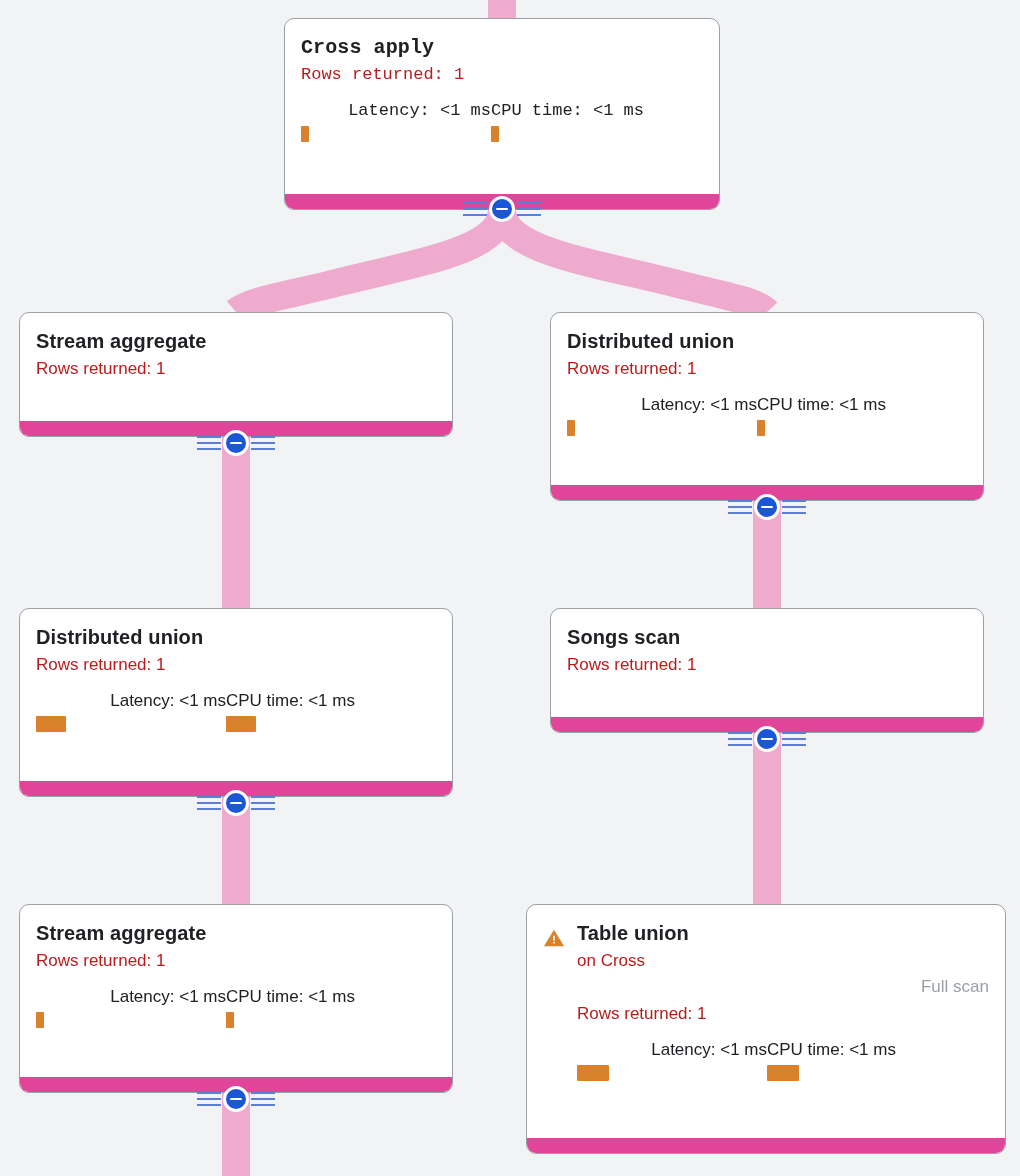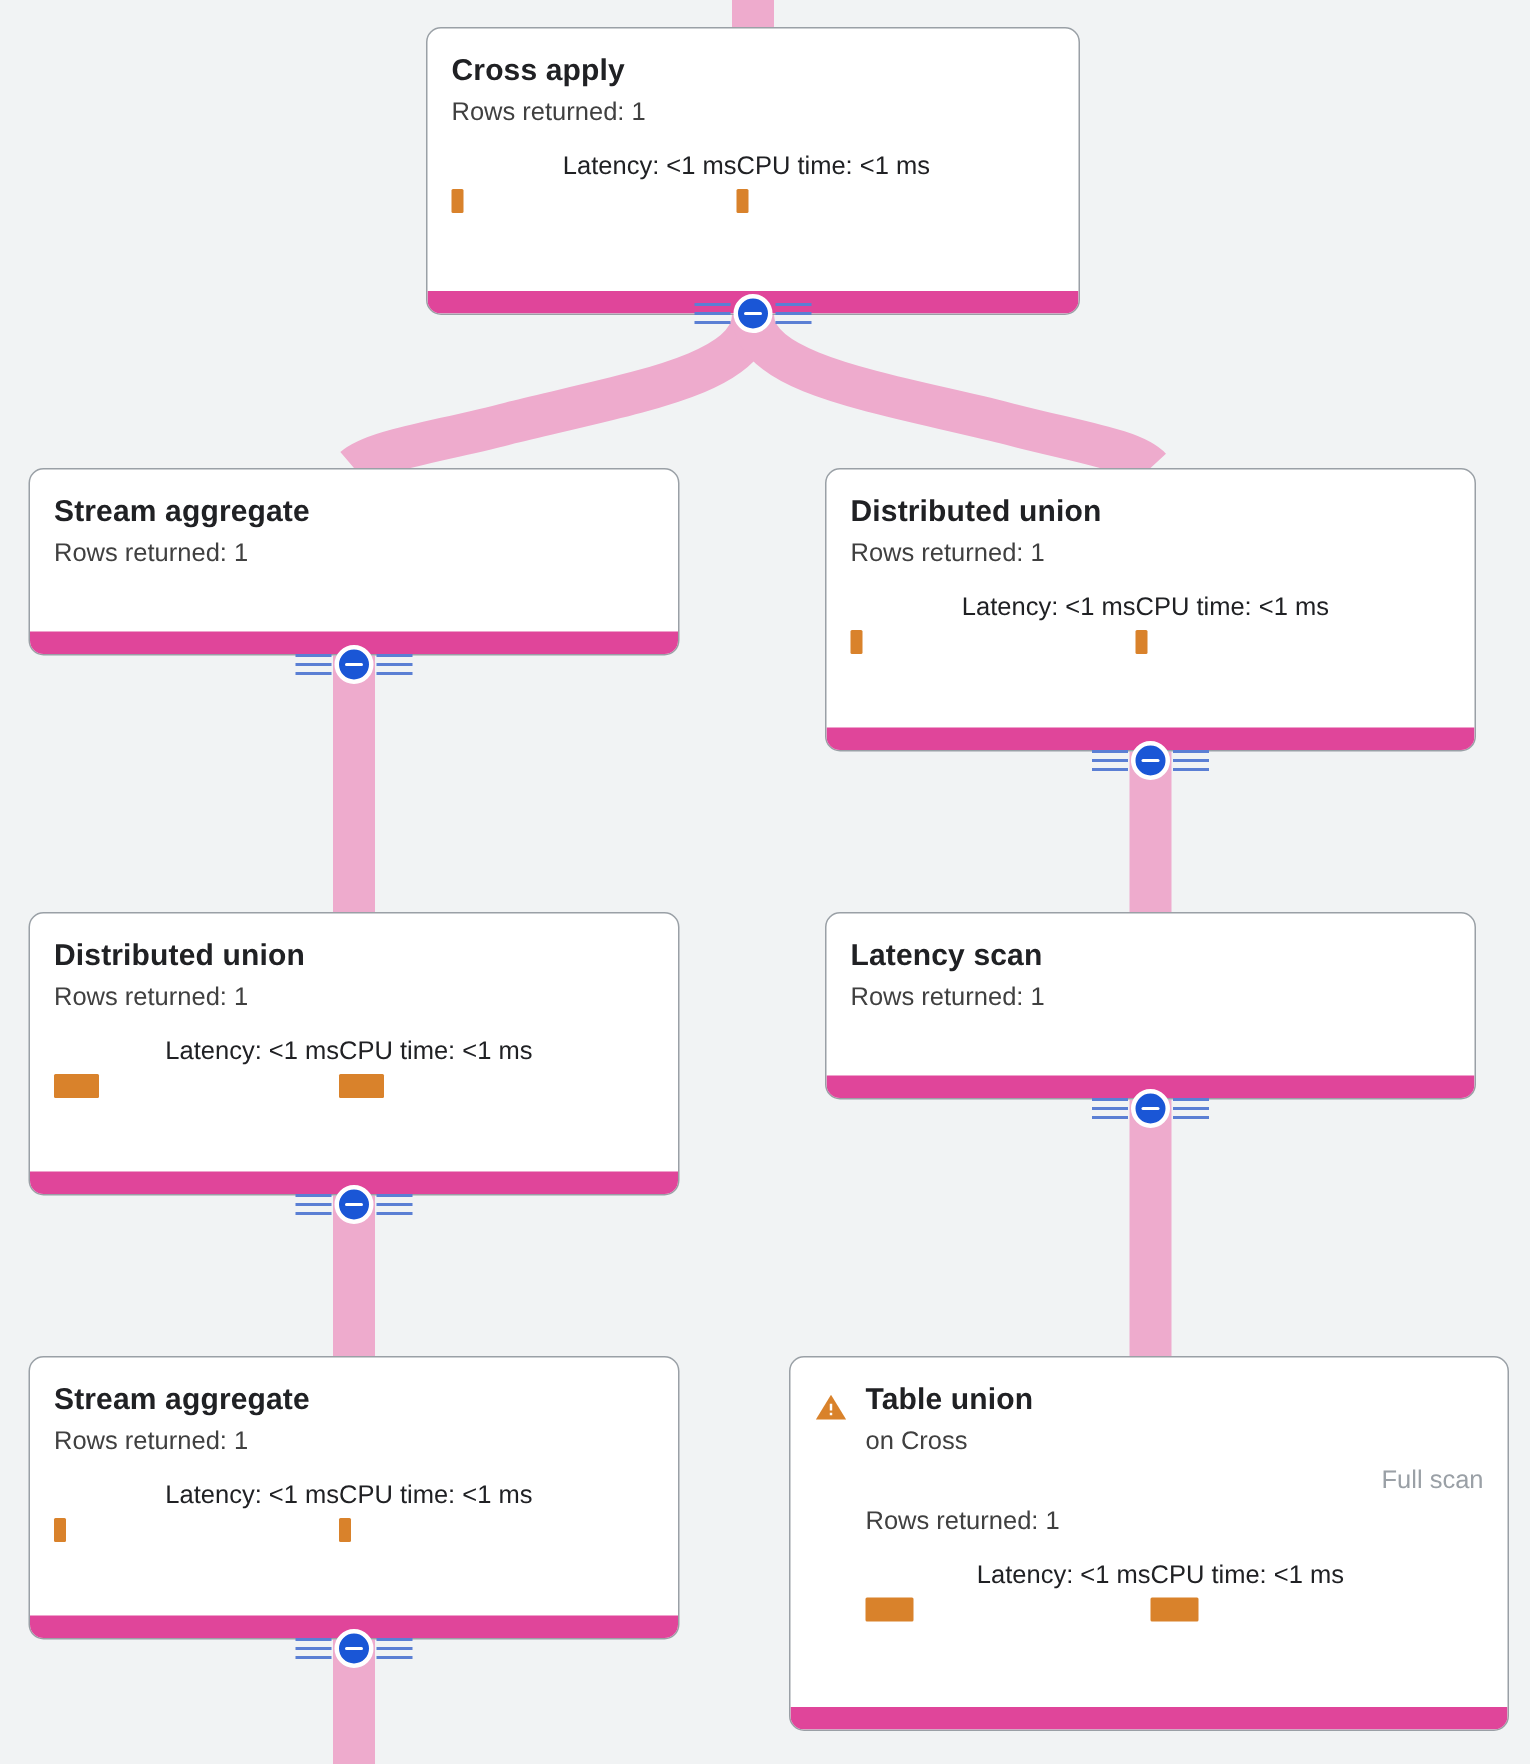--- a/index.html
+++ b/index.html
@@ -42,21 +42,21 @@
     font-size:20px;
     font-weight:bold;
     color:#202124;
     line-height:1.25;
     letter-spacing:.1px;
     margin:0 0 2px 0;
     white-space:nowrap;
   }
   .node-sub{
     font-size:17px;
-    color:#404040;
+    color:#b91c1c;
     line-height:1.55;
     white-space:nowrap;
   }
   .node-sub.muted{color:#9aa0a6;text-align:right;}
   .metrics{
     display:flex;
     flex-direction:row;
     margin-top:12px;
   }
   .metric{min-width:0;text-align:right;}
@@ -126,21 +126,21 @@
       <path d="M767,501 L767,608"></path>
 
       <path d="M236,797 L236,904"></path>
 
       <path d="M767,733 L767,904"></path>
 
       <path d="M236,1093 L236,1186"></path>
     </g>
   </svg>
 
-<div class="node" style="left: 284px; top: 18px; width: 436px; height: 192px;">
+<div class="node" style="left: 284px; top: 18px; width: 436px; height: 192px; font-family: Liberation Mono, monospace;">
       <div class="node-body">
         <div class="node-content">
           <div class="node-title">Cross apply</div>
           <div class="node-sub">Rows returned: 1</div>
           <div class="metrics">
             <div class="metric" style="width: 190px;">
               <div class="metric-label">Latency: &lt;1 ms</div>
               <div class="metric-bar" style="width: 8px;"></div>
             </div>
             <div class="metric">
@@ -195,21 +195,21 @@
               <div class="metric-bar" style="width: 30px;"></div>
             </div>
           </div>
         </div>
       </div>
       <div class="node-footer" style="background: rgb(224, 69, 154);"></div>
     </div>
     <div class="node" style="left: 550px; top: 608px; width: 434px; height: 125px;">
       <div class="node-body">
         <div class="node-content">
-          <div class="node-title">Latency scan</div>
+          <div class="node-title">Songs scan</div>
           <div class="node-sub">Rows returned: 1</div>
         </div>
       </div>
       <div class="node-footer" style="background: rgb(224, 69, 154);"></div>
     </div>
     <div class="node" style="left: 19px; top: 904px; width: 434px; height: 189px;">
       <div class="node-body">
         <div class="node-content">
           <div class="node-title">Stream aggregate</div>
           <div class="node-sub">Rows returned: 1</div>

